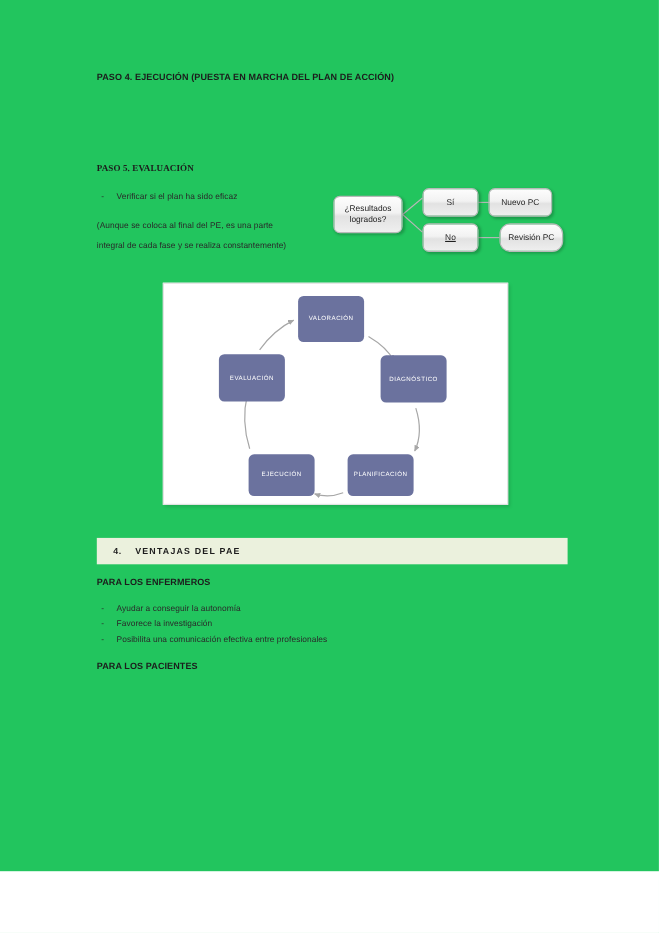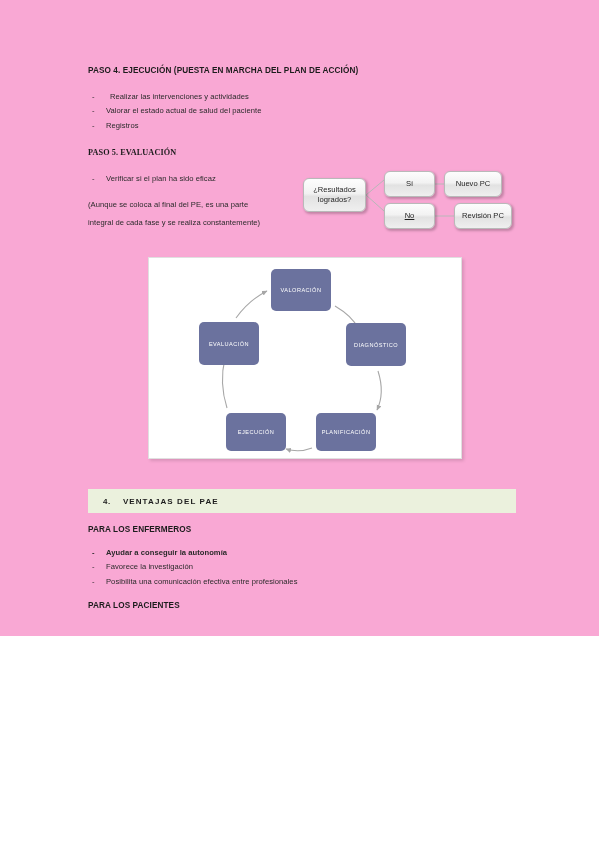--- a/index.html
+++ b/index.html
@@ -13,22 +13,22 @@
     position: relative;
     font-family: "Liberation Sans", sans-serif;
     color: #231f20;
     overflow: hidden;
   }
 
   .page {
     position: absolute;
     left: 0; top: 0;
     width: 599px;
-    height: 636px;
-    background: #f9a8d4;
+    height: 792px;
+    background: #22c55e;
   }
 
   
   .heading {
     position: absolute;
     font-size: 8.2px;
     font-weight: bold;
     letter-spacing: 0.1px;
     white-space: nowrap;
     color: #1c1c1c;
@@ -131,25 +131,20 @@
     pointer-events: none;
   }
 </style>
 </head>
 <body>
 
 <div class="page">
 
   <div class="heading" style="left:88px; top:66px;">PASO 4. EJECUCIÓN (PUESTA EN MARCHA DEL PLAN DE ACCIÓN)</div>
 
-  <ul class="bullet-list" style="left:88px; top:90px; width:330px;">
-    <li>Realizar las intervenciones y actividades</li>
-    <li style="padding-left:18px;">Valorar el estado actual de salud del paciente</li>
-    <li style="padding-left:18px;">Registros</li>
-  </ul>
 
   <div class="heading" style="left:88px; top:148px;font-family:Liberation Serif, serif;">PASO 5. EVALUACIÓN</div>
 
   <ul class="bullet-list" style="left:88px; top:172px; width:280px;">
     <li style="padding-left:18px;">Verificar si el plan ha sido eficaz</li>
   </ul>
 
   <div class="para" style="left:88px; top:196px; width:178px;">(Aunque se coloca al final del PE, es una parte integral de cada fase y se realiza constantemente)</div>
 
   <div class="flow" style="left:0; top:0; width:599px; height:848px;">
@@ -162,21 +157,21 @@
     </svg>
 
     <div class="flow-node" style="left:303px; top:178px; width:63px; height:34px; padding:0 3px;">¿Resultados logrados?</div>
 
     <div class="flow-node" style="left:384px; top:171px; width:51px; height:26px;">Sí</div>
 
     <div class="flow-node" style="left:384px; top:203px; width:51px; height:26px;text-decoration:underline;">No</div>
 
     <div class="flow-node" style="left:444px; top:171px; width:58px; height:26px;">Nuevo PC</div>
 
-    <div class="flow-node" style="left:454px; top:203px; width:58px; height:26px;">Revisión PC</div>
+    <div class="flow-node" style="left:454px; top:203px; width:58px; height:26px;border-radius:10px;">Revisión PC</div>
   </div>
 
   <div class="cycle-frame" style="left:148px; top:257px; width:314px; height:202px;">
 
     <svg width="314" height="202" style="position:absolute;left:0;top:0;">
       <defs>
         <marker id="ah" markerWidth="6" markerHeight="6" refX="4.6" refY="2.3" orient="auto" markerUnits="strokeWidth">
           <path d="M0,0 L5,2.3 L0,4.6 z" fill="#a7a7a7"></path>
         </marker>
       </defs>
@@ -204,21 +199,21 @@
   </div>
 
   <div class="section-band" style="left:88px; top:489px; width:428px; height:24px;">
     <span class="band-num">4.</span>
     <span class="band-title">VENTAJAS DEL PAE</span>
   </div>
 
   <div class="heading" style="left:88px; top:525px;">PARA LOS ENFERMEROS</div>
 
   <ul class="bullet-list" style="left:88px; top:546px; width:400px;">
-    <li style="padding-left:18px;font-weight:bold;">Ayudar a conseguir la autonomía</li>
+    <li style="padding-left:18px;">Ayudar a conseguir la autonomía</li>
     <li style="padding-left:18px;">Favorece la investigación</li>
     <li style="padding-left:18px;">Posibilita una comunicación efectiva entre profesionales</li>
   </ul>
 
   <div class="heading" style="left:88px; top:601px;">PARA LOS PACIENTES</div>
 
 
 </div>
 
 </body></html>

